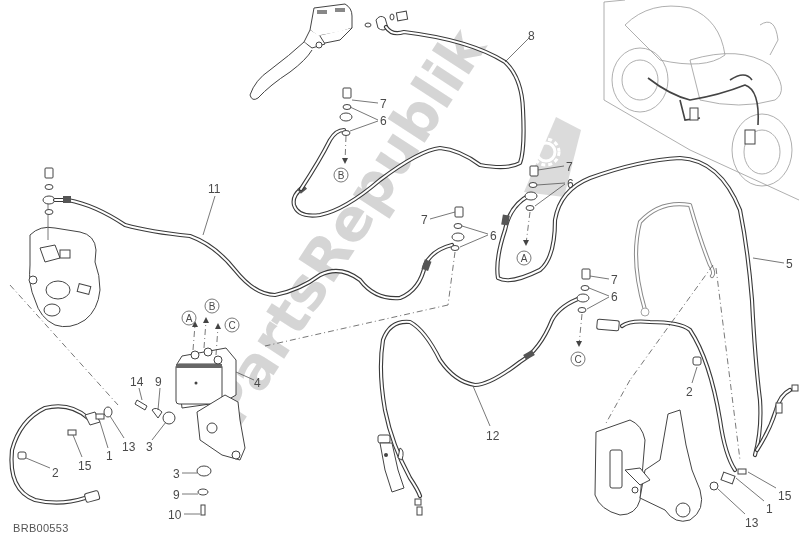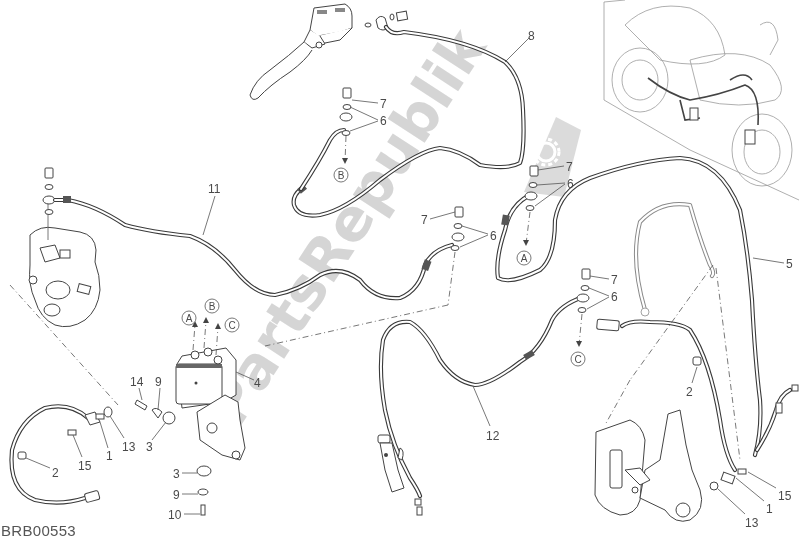--- a/index.html
+++ b/index.html
@@ -10,21 +10,21 @@
   .hose-lt { fill: none; stroke: #8a8a8a; stroke-width: 4.2; stroke-linecap: round; stroke-linejoin: round; }
   .hose-lt-in { fill: none; stroke: #ffffff; stroke-width: 2.2; stroke-linecap: round; stroke-linejoin: round; }
   .part { fill: #ffffff; stroke: #444; stroke-width: 1; }
   .part-lt { fill: #ffffff; stroke: #9a9a9a; stroke-width: 0.9; }
   .leader { stroke: #555; stroke-width: 0.8; fill: none; }
   .dash { stroke: #555; stroke-width: 0.8; stroke-dasharray: 6 3 1 3; fill: none; }
   .callout { font-family: "Liberation Sans", sans-serif; font-size: 12px; fill: #4a4a4a; }
   .circ-label { font-family: "Liberation Sans", sans-serif; font-size: 10px; fill: #4a4a4a; text-anchor: middle; }
   .circ { fill: #fff; stroke: #555; stroke-width: 0.8; }
   .watermark { font-family: "DejaVu Sans", sans-serif; font-weight: bold; font-size: 58px; fill: #c8c8c8; opacity: 0.75; }
-  .ref-code { position: absolute; left: 1px; top: 522px; font-size: 15px; color: #555; letter-spacing: 0.3px; }
+  .ref-code { position: absolute; left: 13px; top: 522px; font-size: 11px; color: #555; letter-spacing: 0.3px; }
   .bike-line { fill: none; stroke: #9a9a9a; stroke-width: 0.8; }
   .bike-dark { fill: none; stroke: #444; stroke-width: 1.6; }
 </style>
 </head>
 <body>
 
 <svg id="diagram" viewBox="0 0 799 539" xmlns="http://www.w3.org/2000/svg">
 
   <g transform="translate(238,430) rotate(-57)">
     <text class="watermark" x="0" y="0">PartsRepublik</text>

